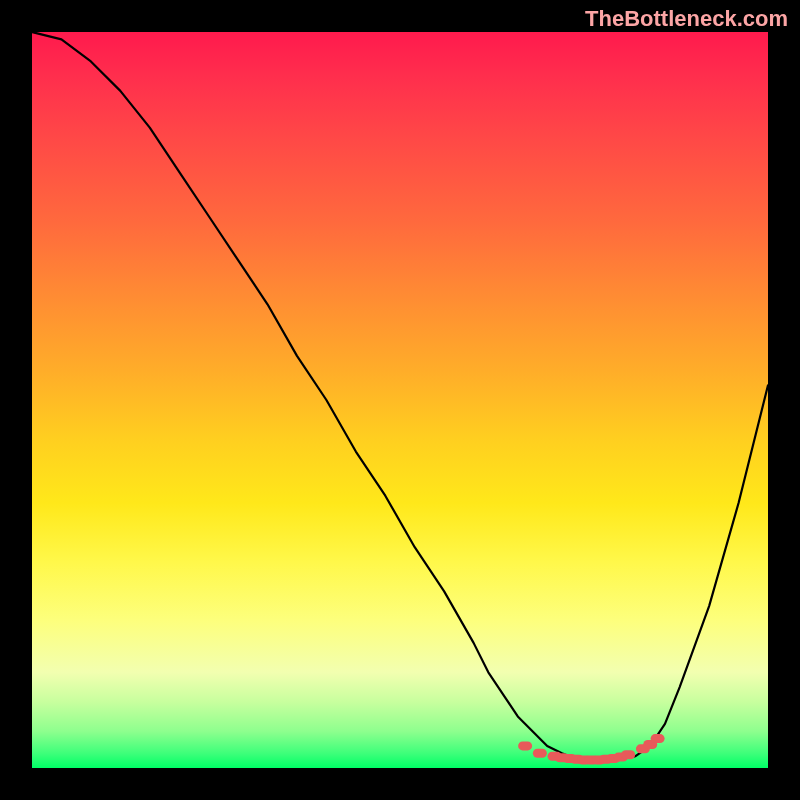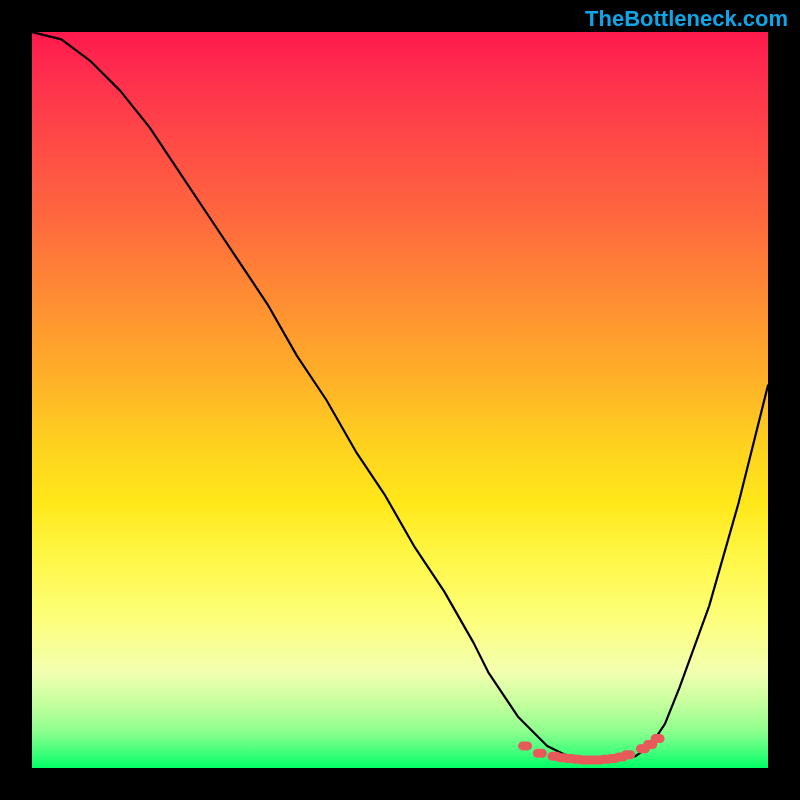--- a/index.html
+++ b/index.html
@@ -10,21 +10,21 @@
       height: 800px;
       background: #000;
     }
     .watermark {
       position: absolute;
       top: 6px;
       right: 12px;
       font-family: Arial, Helvetica, sans-serif;
       font-size: 22px;
       font-weight: bold;
-      color: #0ea5e9;
+      color: #fca5a5;
       z-index: 10;
     }
     .plot-area {
       position: absolute;
       left: 32px;
       top: 32px;
       width: 736px;
       height: 736px;
       overflow: hidden;
     }

